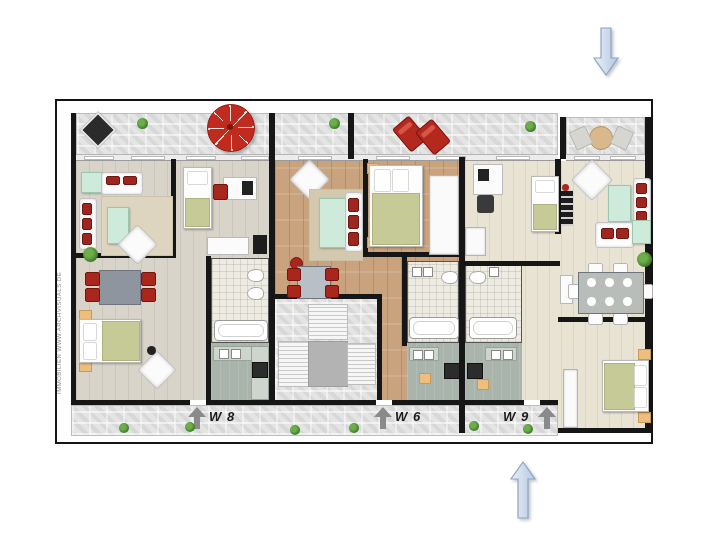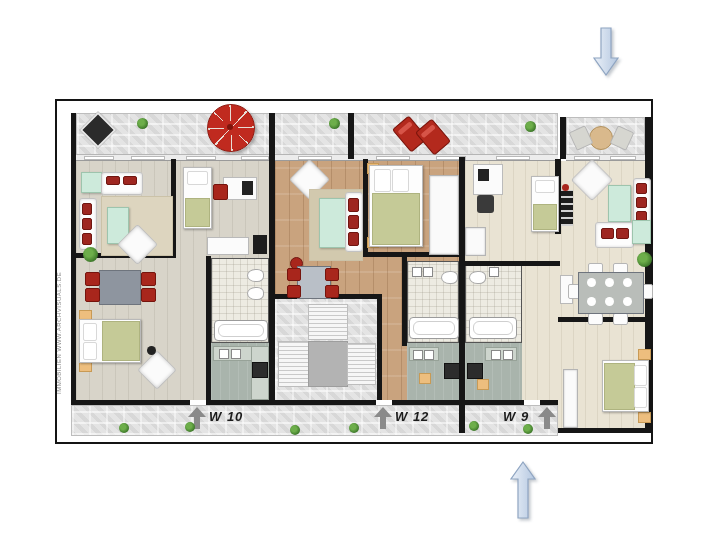--- a/index.html
+++ b/index.html
@@ -316,26 +316,26 @@
       <span class="sink" style="left:5px;top:2px;"></span>
           <span class="sink" style="left:17px;top:2px;"></span>
     </div>
     <div class="stove" style="left:410px;top:262px;width:14px;height:14px;"></div>
     <div class="nstand" style="left:420px;top:278px;width:10px;height:9px;"></div>
 
     <div class="garrow" style="left:131px;top:306px;">
           <span class="tri"></span>
           <span class="shaft"></span>
         </div>
-    <div class="wlabel" style="left:152px;top:308px;">W 10</div>
+    <div class="wlabel" style="left:152px;top:308px;">W 8</div>
     <div class="garrow" style="left:317px;top:306px;">
           <span class="tri"></span>
           <span class="shaft"></span>
         </div>
-    <div class="wlabel" style="left:338px;top:308px;">W 12</div>
+    <div class="wlabel" style="left:338px;top:308px;">W 6</div>
     <div class="wlabel" style="left:446px;top:308px;">W 9</div>
     <div class="garrow" style="left:481px;top:306px;">
           <span class="tri"></span>
           <span class="shaft"></span>
         </div>
     <div class="plant" style="left:62px;top:322px;width:10px;height:10px;"></div>
     <div class="plant" style="left:128px;top:321px;width:10px;height:10px;"></div>
     <div class="plant" style="left:233px;top:324px;width:10px;height:10px;"></div>
     <div class="plant" style="left:292px;top:322px;width:10px;height:10px;"></div>
     <div class="plant" style="left:412px;top:320px;width:10px;height:10px;"></div>

